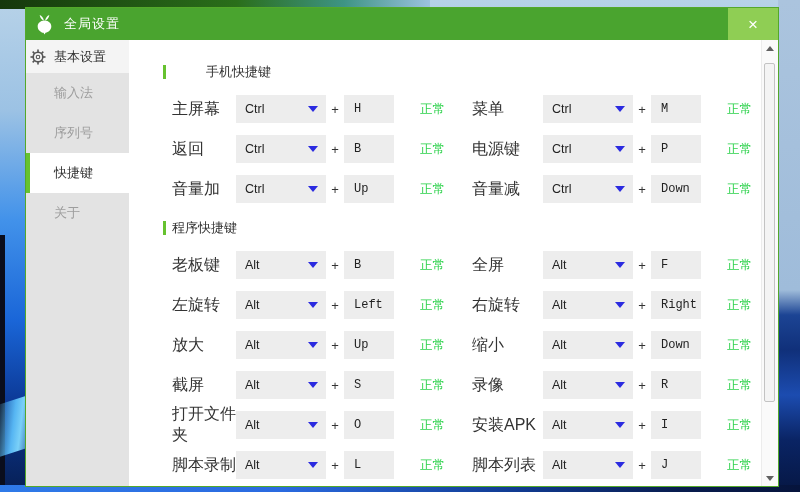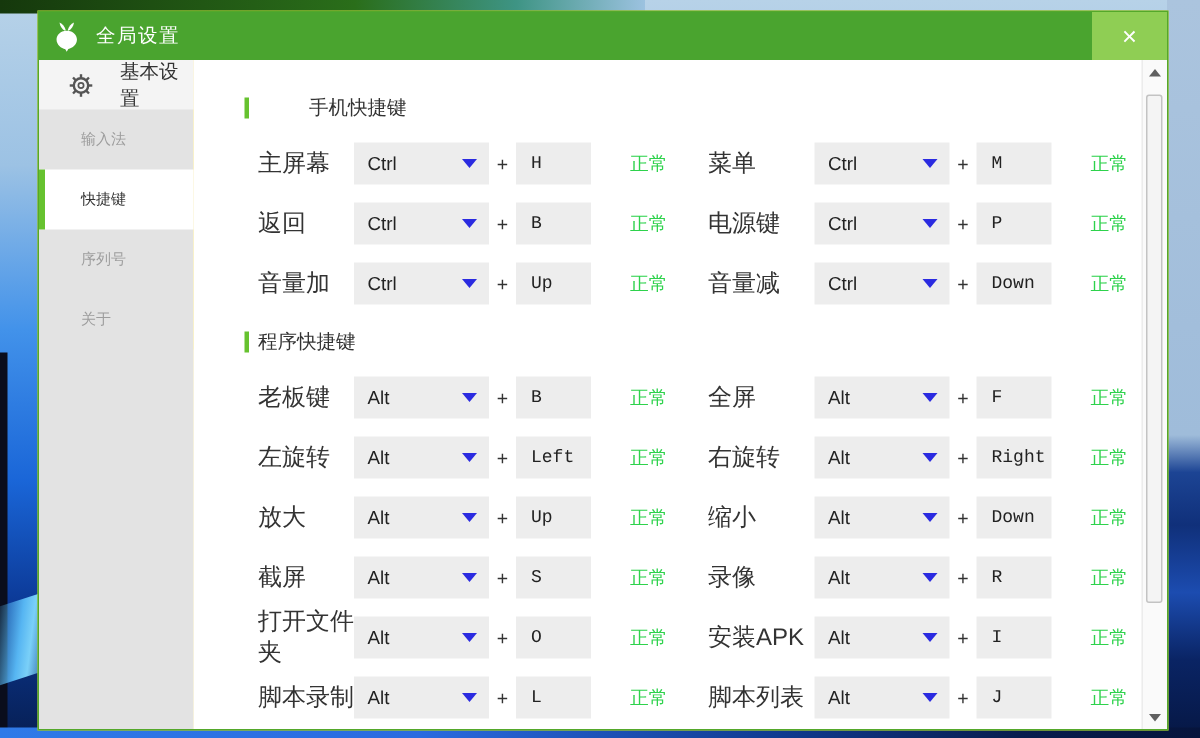--- a/index.html
+++ b/index.html
@@ -29,23 +29,23 @@
   .app-icon{margin-left:9px;display:flex;align-items:center;}
   .title{color:#fff;font-size:13px;margin-left:10px;flex:1;letter-spacing:1px;}
   .close-btn{width:50px;height:32px;background:var(--close-button-green,#8fce54);
     color:#fff;font-size:17px;line-height:1;display:flex;align-items:center;justify-content:center;cursor:pointer;}
 
   .window-body{flex:1;display:flex;position:relative;min-height:0;}
 
   
   .sidebar{flex:0 0 103px;width:103px;background:#e3e3e3;display:flex;flex-direction:column;}
   .sidebar-primary{height:33px;background:#f4f4f4;display:flex;align-items:center;
-    padding-left:20px;gap:18px;color:#333;font-size:13px;}
+    padding-left:4px;gap:8px;color:#333;font-size:13px;}
   .side-item{height:40px;display:flex;align-items:center;padding-left:28px;
-    color:#9d9d9d;font-size:10px;cursor:pointer;}
+    color:#9d9d9d;font-size:13px;cursor:pointer;}
   .side-item.selected{background:#fff;color:#333;
     border-left:4px solid var(--accent-green,#66c22f);padding-left:24px;}
   .side-fill{flex:1;background:#e3e3e3;}
 
   
   .content{flex:1;background:#fff;padding-right:17px;overflow:hidden;}
   .section-title{display:flex;align-items:center;gap:6px;margin:10px 0 0 34px;
     font-size:13px;color:#333;}
   .section-title.first{margin-top:23px;gap:40px;}
   .section-title .bar{width:3px;height:14px;background:var(--accent-green,#66c22f);}
@@ -127,25 +127,25 @@
             </g>
             <circle cx="10" cy="10" r="6" fill="none" stroke="#555" stroke-width="2"></circle>
             <circle cx="10" cy="10" r="2.2" fill="#f4f4f4" stroke="#555" stroke-width="1.4"></circle>
           </svg>
         </span>
         <span>基本设置</span>
       </div>
       <div class="side-item">
           <span>输入法</span>
         </div>
+      <div class="side-item">
+          <span>序列号</span>
+        </div>
       <div class="side-item selected">
           <span>快捷键</span>
-        </div>
-      <div class="side-item">
-          <span>序列号</span>
         </div>
       <div class="side-item">
           <span>关于</span>
         </div>
       <div class="side-fill"></div>
     </div>
 
     <div class="content">
       <section>
         <div class="section-title first">

